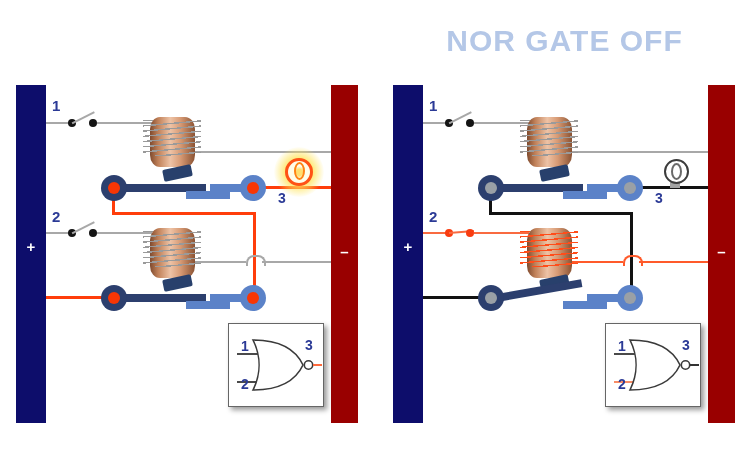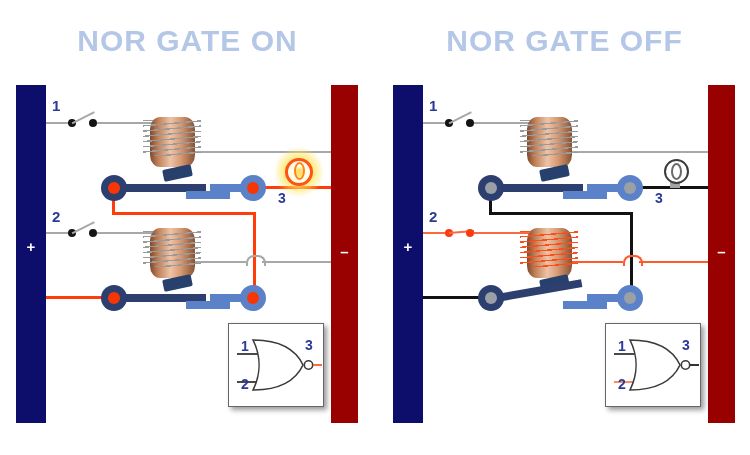--- a/index.html
+++ b/index.html
@@ -119,21 +119,20 @@
   }
   .norbox svg{position:absolute;left:0;top:0;}
   .norbox .g1{position:absolute;left:12px;top:14px;font-size:14px;}
   .norbox .g2{position:absolute;left:12px;top:52px;font-size:14px;}
   .norbox .g3{position:absolute;left:76px;top:13px;font-size:14px;}
 </style>
 </head>
 <body style="--title: #b4c7e7; --label: #2b3a96; --armature-dark: #2c3f6e; --armature-light: #5b82c8; --coil-copper: #d79a74;">
 
 <div class="panel state-on" style="left: 0px; --bus-pos: #0d0d6b; --bus-neg: #990000; --sw1-wire: #a8a8a8; --sw1-dot: #141414; --sw2-wire: #a8a8a8; --sw2-dot: #141414; --coil1-out: #a8a8a8; --coil2-out: #a8a8a8; --wind1: #9a9a9a; --wind2: #9a9a9a; --chain: #ff3d0a; --supply: #ff3d0a; --lamp-wire: #ff3d0a; --dot-top: #f83605; --dot-bottom: #f83605; --gate-in1: #4a4a4a; --gate-in2: #4a4a4a; --gate-out: #ff6a3c;">
-  <div class="title">NOR GATE ON</div>
 
   <div class="bus pos">
     <div class="bus-label">+</div>
   </div>
   <div class="bus neg">
     <div class="bus-label">–</div>
   </div>
 
   <div class="num-label" style="left:52px;top:97px">1</div>
   <div class="wire" style="left:46px;top:122px;width:26px;height:2px;background:var(--sw1-wire)"></div>

